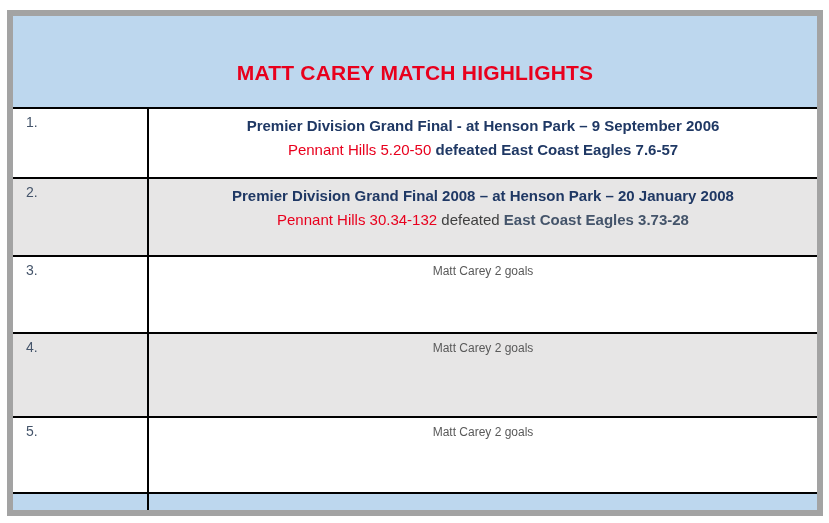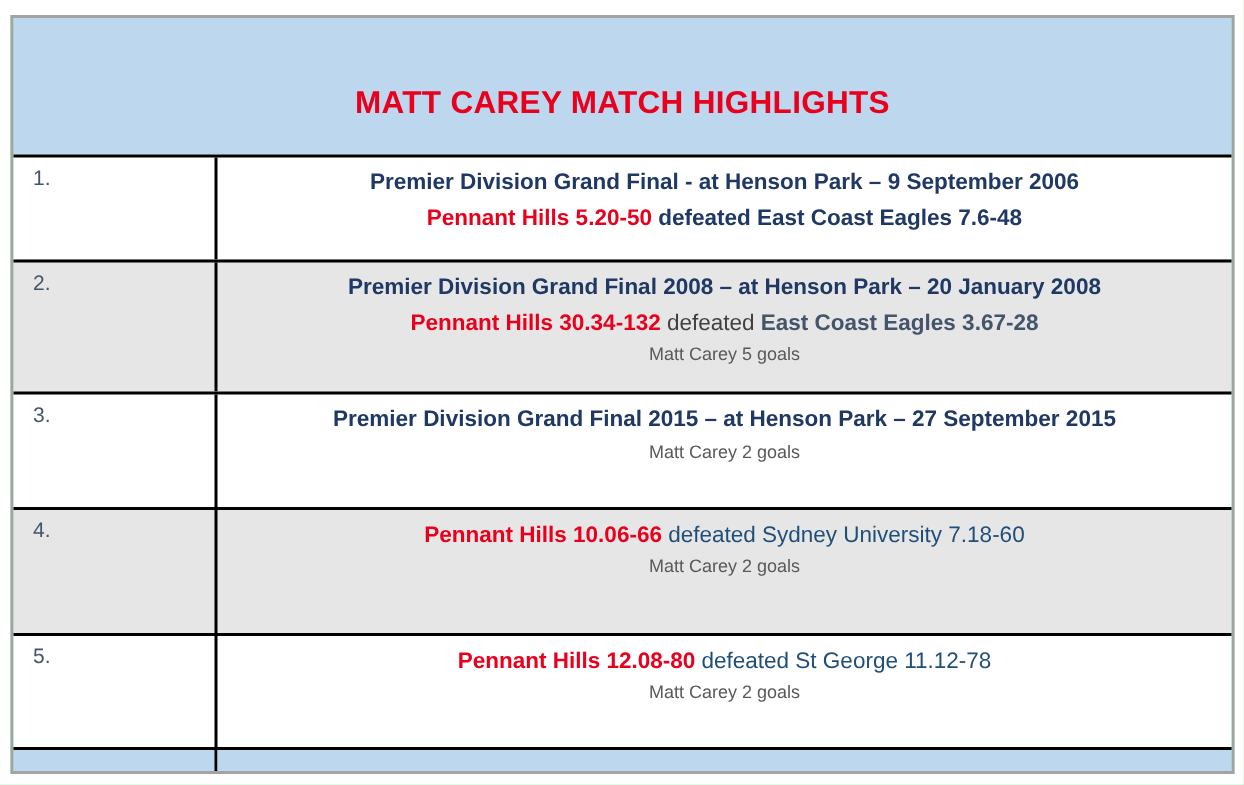--- a/index.html
+++ b/index.html
@@ -5,23 +5,23 @@
   * { margin: 0; padding: 0; box-sizing: border-box; }
   html, body { background: #ffffff; }
   body {
     width: 829px; height: 523px;
     font-family: "Liberation Sans", sans-serif;
     position: relative; overflow: hidden;
   }
   .table-wrap {
     position: absolute; left: 7px; top: 10px;
     width: 816px; height: 506px;
-    border: 2px solid #a3a3a3;
+    border: 6px solid #a3a3a3;
     display: flex; flex-direction: column;
-    background: #86efac;
+    background: #bef264;
   }
   .header-row {
     height: 91px; flex: 0 0 91px;
     background: #bdd7ee;
     display: flex; align-items: center; justify-content: center;
     padding-top: 22px;
   }
   .title {
     color: #e8001d; font-weight: bold; font-size: 21px;
     letter-spacing: 0.2px;
@@ -42,21 +42,21 @@
     font-size: 14px; color: #44546a;
   }
   .cell-main {
     flex: 1; text-align: center; padding: 5px 8px 16px 8px;
   }
   .l1 {
     font-size: 15px; line-height: 24px;
     font-weight: bold; color: #1f3864;
   }
   .l2 { font-size: 15px; line-height: 23px; }
-  .team { color: #e8001d; font-weight: bold; }
+  .team { color: #e8001d; font-weight: normal; }
   .nb { color: #1f3864; font-weight: bold; }        
   .np { color: #1f4e79; font-weight: normal; }      
   .gp { color: #404040; font-weight: normal; }      
   .sb { color: #44546a; font-weight: bold; }        
   .note {
     font-size: 12px; line-height: 17px; color: #595959; margin-top: 1px;
   }
   .footer-row {
     flex: 1 1 auto; border-top: 2px solid #000;
     display: flex;
@@ -76,66 +76,54 @@
     <div class="title">MATT CAREY MATCH HIGHLIGHTS</div>
   </div>
 
   <div class="row r1">
     <div class="cell-num">1.</div>
     <div class="cell-main">
       <div class="l1">Premier Division Grand Final - at Henson Park – 9 September 2006</div>
       <div class="l2">
         <span class="team">Pennant Hills 5.20-50</span>
         <span class="nb">defeated</span>
-        <span class="nb">East Coast Eagles 7.6-48</span>
+        <span class="nb">East Coast Eagles 7.6-57</span>
       </div>
     </div>
   </div>
 
   <div class="row r2 shaded">
     <div class="cell-num">2.</div>
     <div class="cell-main">
       <div class="l1">Premier Division Grand Final 2008 – at Henson Park – 20 January 2008</div>
       <div class="l2">
         <span class="team">Pennant Hills 30.34-132</span>
         <span class="gp">defeated</span>
-        <span class="sb">East Coast Eagles 3.67-28</span>
+        <span class="sb">East Coast Eagles 3.73-28</span>
       </div>
-      <div class="note">Matt Carey 5 goals</div>
     </div>
   </div>
 
   <div class="row r3">
     <div class="cell-num">3.</div>
     <div class="cell-main">
-      <div class="l1">Premier Division Grand Final 2015 – at Henson Park – 27 September 2015</div>
       <div class="note">Matt Carey 2 goals</div>
     </div>
   </div>
 
   <div class="row r4 shaded">
     <div class="cell-num">4.</div>
     <div class="cell-main">
-      <div class="l2">
-        <span class="team">Pennant Hills 10.06-66</span>
-        <span class="np">defeated</span>
-        <span class="np">Sydney University 7.18-60</span>
-      </div>
       <div class="note">Matt Carey 2 goals</div>
     </div>
   </div>
 
   <div class="row r5">
     <div class="cell-num">5.</div>
     <div class="cell-main">
-      <div class="l2">
-        <span class="team">Pennant Hills 12.08-80</span>
-        <span class="np">defeated</span>
-        <span class="np">St George 11.12-78</span>
-      </div>
       <div class="note">Matt Carey 2 goals</div>
     </div>
   </div>
 
   <div class="footer-row">
     <div class="footer-cell-left"></div>
     <div class="footer-cell-right"></div>
   </div>
 
 </div>

